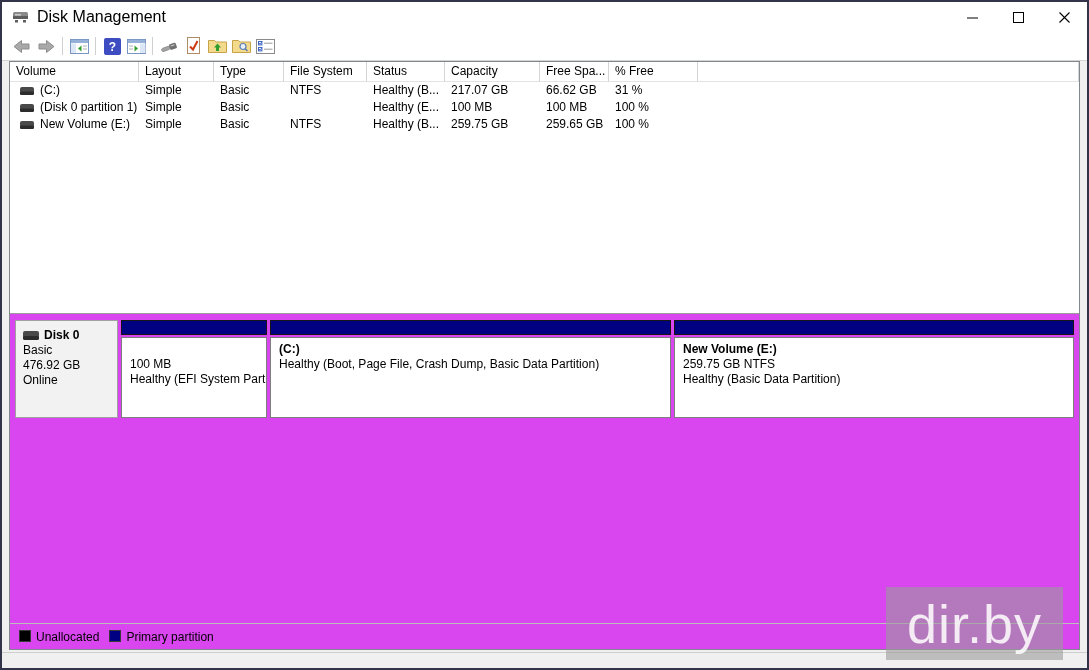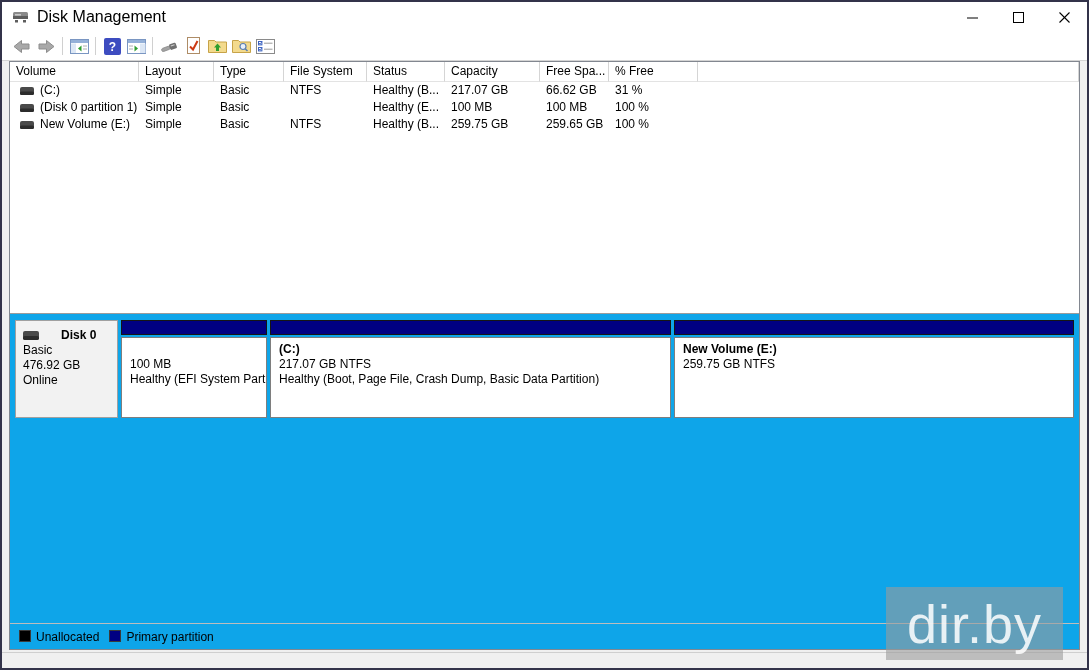--- a/index.html
+++ b/index.html
@@ -16,34 +16,34 @@
   .titlebar .spacer{flex:1;}
   .winctl{width:46px;height:30px;display:flex;align-items:center;justify-content:center;cursor:default;}
   
   .menubar{height:24px;background:#fff;display:flex;align-items:center;padding-left:3px;flex:0 0 auto;}
   .menu-item{padding:0 9px;line-height:24px;}
   
   .toolbar{height:28px;background:#fff;border-bottom:1px solid #d4d4d4;display:flex;align-items:center;padding-left:8px;flex:0 0 auto;}
   .tbtn{width:24px;height:24px;display:flex;align-items:center;justify-content:center;}
   .tsep{width:1px;height:18px;background:#d0d0d0;margin:0 4px;}
   
-  .content{flex:1;margin:0 7px;border:1px solid #828790;display:flex;flex-direction:column;min-height:0;background:#0ea5e9;}
+  .content{flex:1;margin:0 7px;border:1px solid #828790;display:flex;flex-direction:column;min-height:0;background:#d946ef;}
   
   .volume-list{height:251px;background:#fff;border-bottom:1px solid #9b9b9b;overflow:hidden;flex:0 0 auto;}
   .vgrid{display:grid;grid-template-columns:129px 75px 70px 83px 78px 95px 69px 89px 1fr;}
   .vhead{height:20px;line-height:19px;}
   .vhead .hcell{border-right:1px solid #d5d5d5;border-bottom:1px solid #e3e3e3;padding-left:6px;box-sizing:border-box;overflow:hidden;white-space:nowrap;}
   .vrow{height:17px;line-height:17px;}
   .vrow .cell{padding-left:6px;overflow:hidden;white-space:nowrap;box-sizing:border-box;}
   .vrow .vol{display:flex;align-items:center;gap:6px;padding-left:10px;}
   
   .disk-view{flex:1;display:flex;flex-direction:column;min-height:0;}
   .disk-row{display:flex;margin:6px 5px 0 5px;height:98px;flex:0 0 auto;}
   .disk-hdr{width:103px;box-sizing:border-box;background:#f2f2f2;border:1px solid #a0a0a0;padding:6px 6px 0 7px;}
-  .disk-hdr .dh-title{display:flex;align-items:center;gap:22px;font-weight:bold;height:16px;}
+  .disk-hdr .dh-title{display:flex;align-items:center;gap:5px;font-weight:bold;height:16px;}
   .disk-hdr .dh-line{line-height:15px;}
   .pstrip{flex:1;display:flex;margin-left:3px;min-width:0;}
   .partition{display:flex;flex-direction:column;box-sizing:border-box;}
   .partition + .partition{margin-left:3px;}
   .pbar{height:13px;background:#000082;border:1px solid #151515;flex:0 0 auto;}
   .pinfo{flex:1;margin-top:2px;background:#fff;border:1px solid #7e7e7e;padding:4px 8px;overflow:hidden;white-space:nowrap;}
   .pline{height:15px;line-height:15px;}
   .ptitle{font-weight:bold;}
   .dv-spacer{flex:1;}
   
@@ -268,29 +268,29 @@
             <div class="pinfo">
               <div class="pline ptitle"></div>
               <div class="pline">100 MB</div>
               <div class="pline">Healthy (EFI System Partit</div>
             </div>
           </div>
           <div class="partition" style="width:401px;">
             <div class="pbar"></div>
             <div class="pinfo">
               <div class="pline ptitle">(C:)</div>
-              <div class="pline">217.07 GB NTFS</div>
               <div class="pline">Healthy (Boot, Page File, Crash Dump, Basic Data Partition)</div>
             </div>
           </div>
           <div class="partition" style="flex:1;">
             <div class="pbar"></div>
             <div class="pinfo">
               <div class="pline ptitle">New Volume  (E:)</div>
               <div class="pline">259.75 GB NTFS</div>
+              <div class="pline">Healthy (Basic Data Partition)</div>
             </div>
           </div>
         </div>
       </div>
 
       <div class="dv-spacer"></div>
 
       <div class="legend">
         <div class="item">
           <span class="swatch sw-unalloc"></span>

